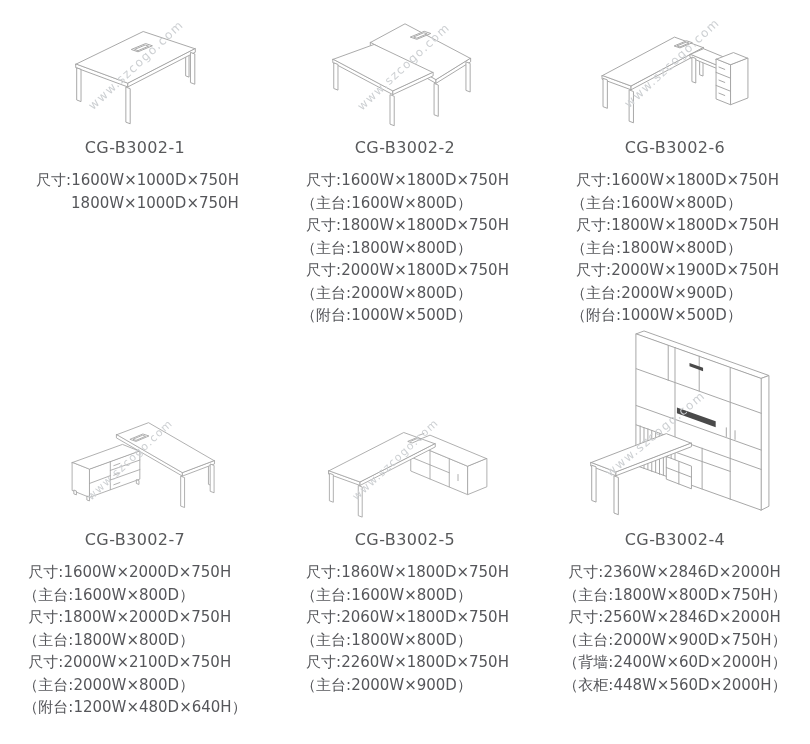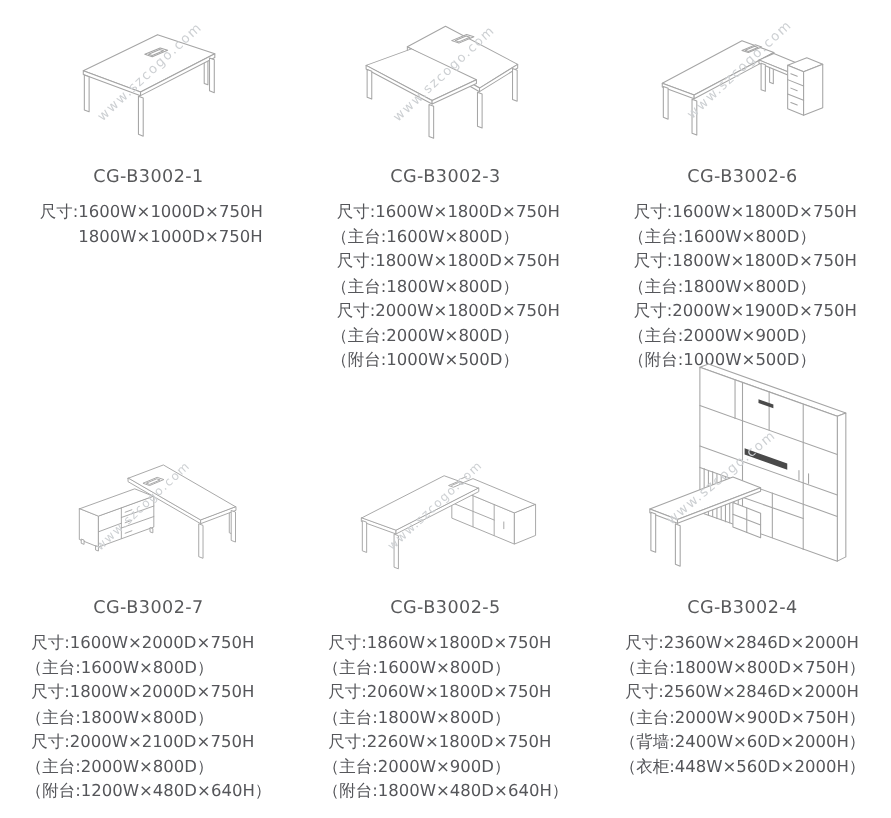--- a/index.html
+++ b/index.html
@@ -2,21 +2,21 @@
 <html><head>
 <meta charset="utf-8">
 <style>
   html,body{margin:0;padding:0;background:#ffffff;}
   body{width:810px;height:744px;overflow:hidden;font-family:"DejaVu Sans","Liberation Sans",sans-serif;}
   .catalog{display:grid;grid-template-columns:repeat(3,270px);grid-template-rows:390px 354px;width:810px;height:744px;}
   .cell{display:flex;flex-direction:column;align-items:center;}
   .img-box{height:132px;width:100%;display:flex;align-items:flex-end;justify-content:center;padding-bottom:6px;box-sizing:border-box;}
   .row2 .img-box{height:134px;padding-bottom:4px;}
   svg{overflow:visible;display:block;}
-  .model{margin-top:19px;font-size:16px;line-height:18px;color:#58595b;letter-spacing:.4px;}
+  .model{margin-top:7px;font-size:16px;line-height:18px;color:#58595b;letter-spacing:.4px;}
   .specs{margin-top:12px;font-size:15px;line-height:22.5px;color:#55565a;display:inline-block;text-align:left;}
   .spec-line{white-space:nowrap;}
   .spec-line.size{padding-left:5px;}
   .spec-line.indent{padding-left:40px;}
   .wm{fill:#cdd0d3;font-size:12.5px;letter-spacing:1.6px;font-family:"DejaVu Sans",sans-serif;}
   .lines{stroke:#a5a5a5;stroke-width:1;fill:none;stroke-linejoin:round;stroke-linecap:round;}
   .lines .f{fill:#ffffff;}
   .lines .dark{fill:#4a4a4a;stroke:none;}
 </style>
 </head>
@@ -61,21 +61,21 @@
           <path class="f" d="M3,41 L3,44.5 L67,78.5 L67,75 Z"></path>
           <path class="f" d="M67,75 L67,78.5 L110,58.5 L110,55 Z"></path>
           <path class="f" d="M4,45 l0,27 l4.5,1.7 l0,-27 z"></path>
           <path class="f" d="M64,79 l0,31 l4.5,1.7 l0,-31 z"></path>
           <path class="f" d="M111,67 l0,33 l4.5,1.7 l0,-33 z"></path>
           <path class="f" d="M145,44 l0,30 l4.5,1.7 l0,-30 z"></path>
         </g>
         <text class="wm" transform="translate(34,96) rotate(-43)">www.szcogo.com</text>
       </svg>
     </div>
-    <div class="model">CG-B3002-3</div>
+    <div class="model">CG-B3002-2</div>
     <div class="specs">
       <div class="spec-line size">尺寸:1600W×1800D×750H</div>
       <div class="spec-line paren">（主台:1600W×800D）</div>
       <div class="spec-line size">尺寸:1800W×1800D×750H</div>
       <div class="spec-line paren">（主台:1800W×800D）</div>
       <div class="spec-line size">尺寸:2000W×1800D×750H</div>
       <div class="spec-line paren">（主台:2000W×800D）</div>
       <div class="spec-line paren">（附台:1000W×500D）</div>
     </div>
   </div>
@@ -178,21 +178,20 @@
       </svg>
     </div>
     <div class="model">CG-B3002-5</div>
     <div class="specs">
       <div class="spec-line size">尺寸:1860W×1800D×750H</div>
       <div class="spec-line paren">（主台:1600W×800D）</div>
       <div class="spec-line size">尺寸:2060W×1800D×750H</div>
       <div class="spec-line paren">（主台:1800W×800D）</div>
       <div class="spec-line size">尺寸:2260W×1800D×750H</div>
       <div class="spec-line paren">（主台:2000W×900D）</div>
-      <div class="spec-line paren">（附台:1800W×480D×640H）</div>
     </div>
   </div>
 
   <div class="cell row2">
     <div class="img-box">
       <svg width="184" height="196" viewBox="0 0 190 202">
         <g class="lines">
           <path class="f" d="M55,10 L63,7 L192,53 L184,56 Z"></path>
           <path class="f" d="M184,56 L192,53 L192,188 L184,192 Z"></path>
           <path class="f" d="M55,10 L184,56 L184,192 L55,146 Z"></path>

